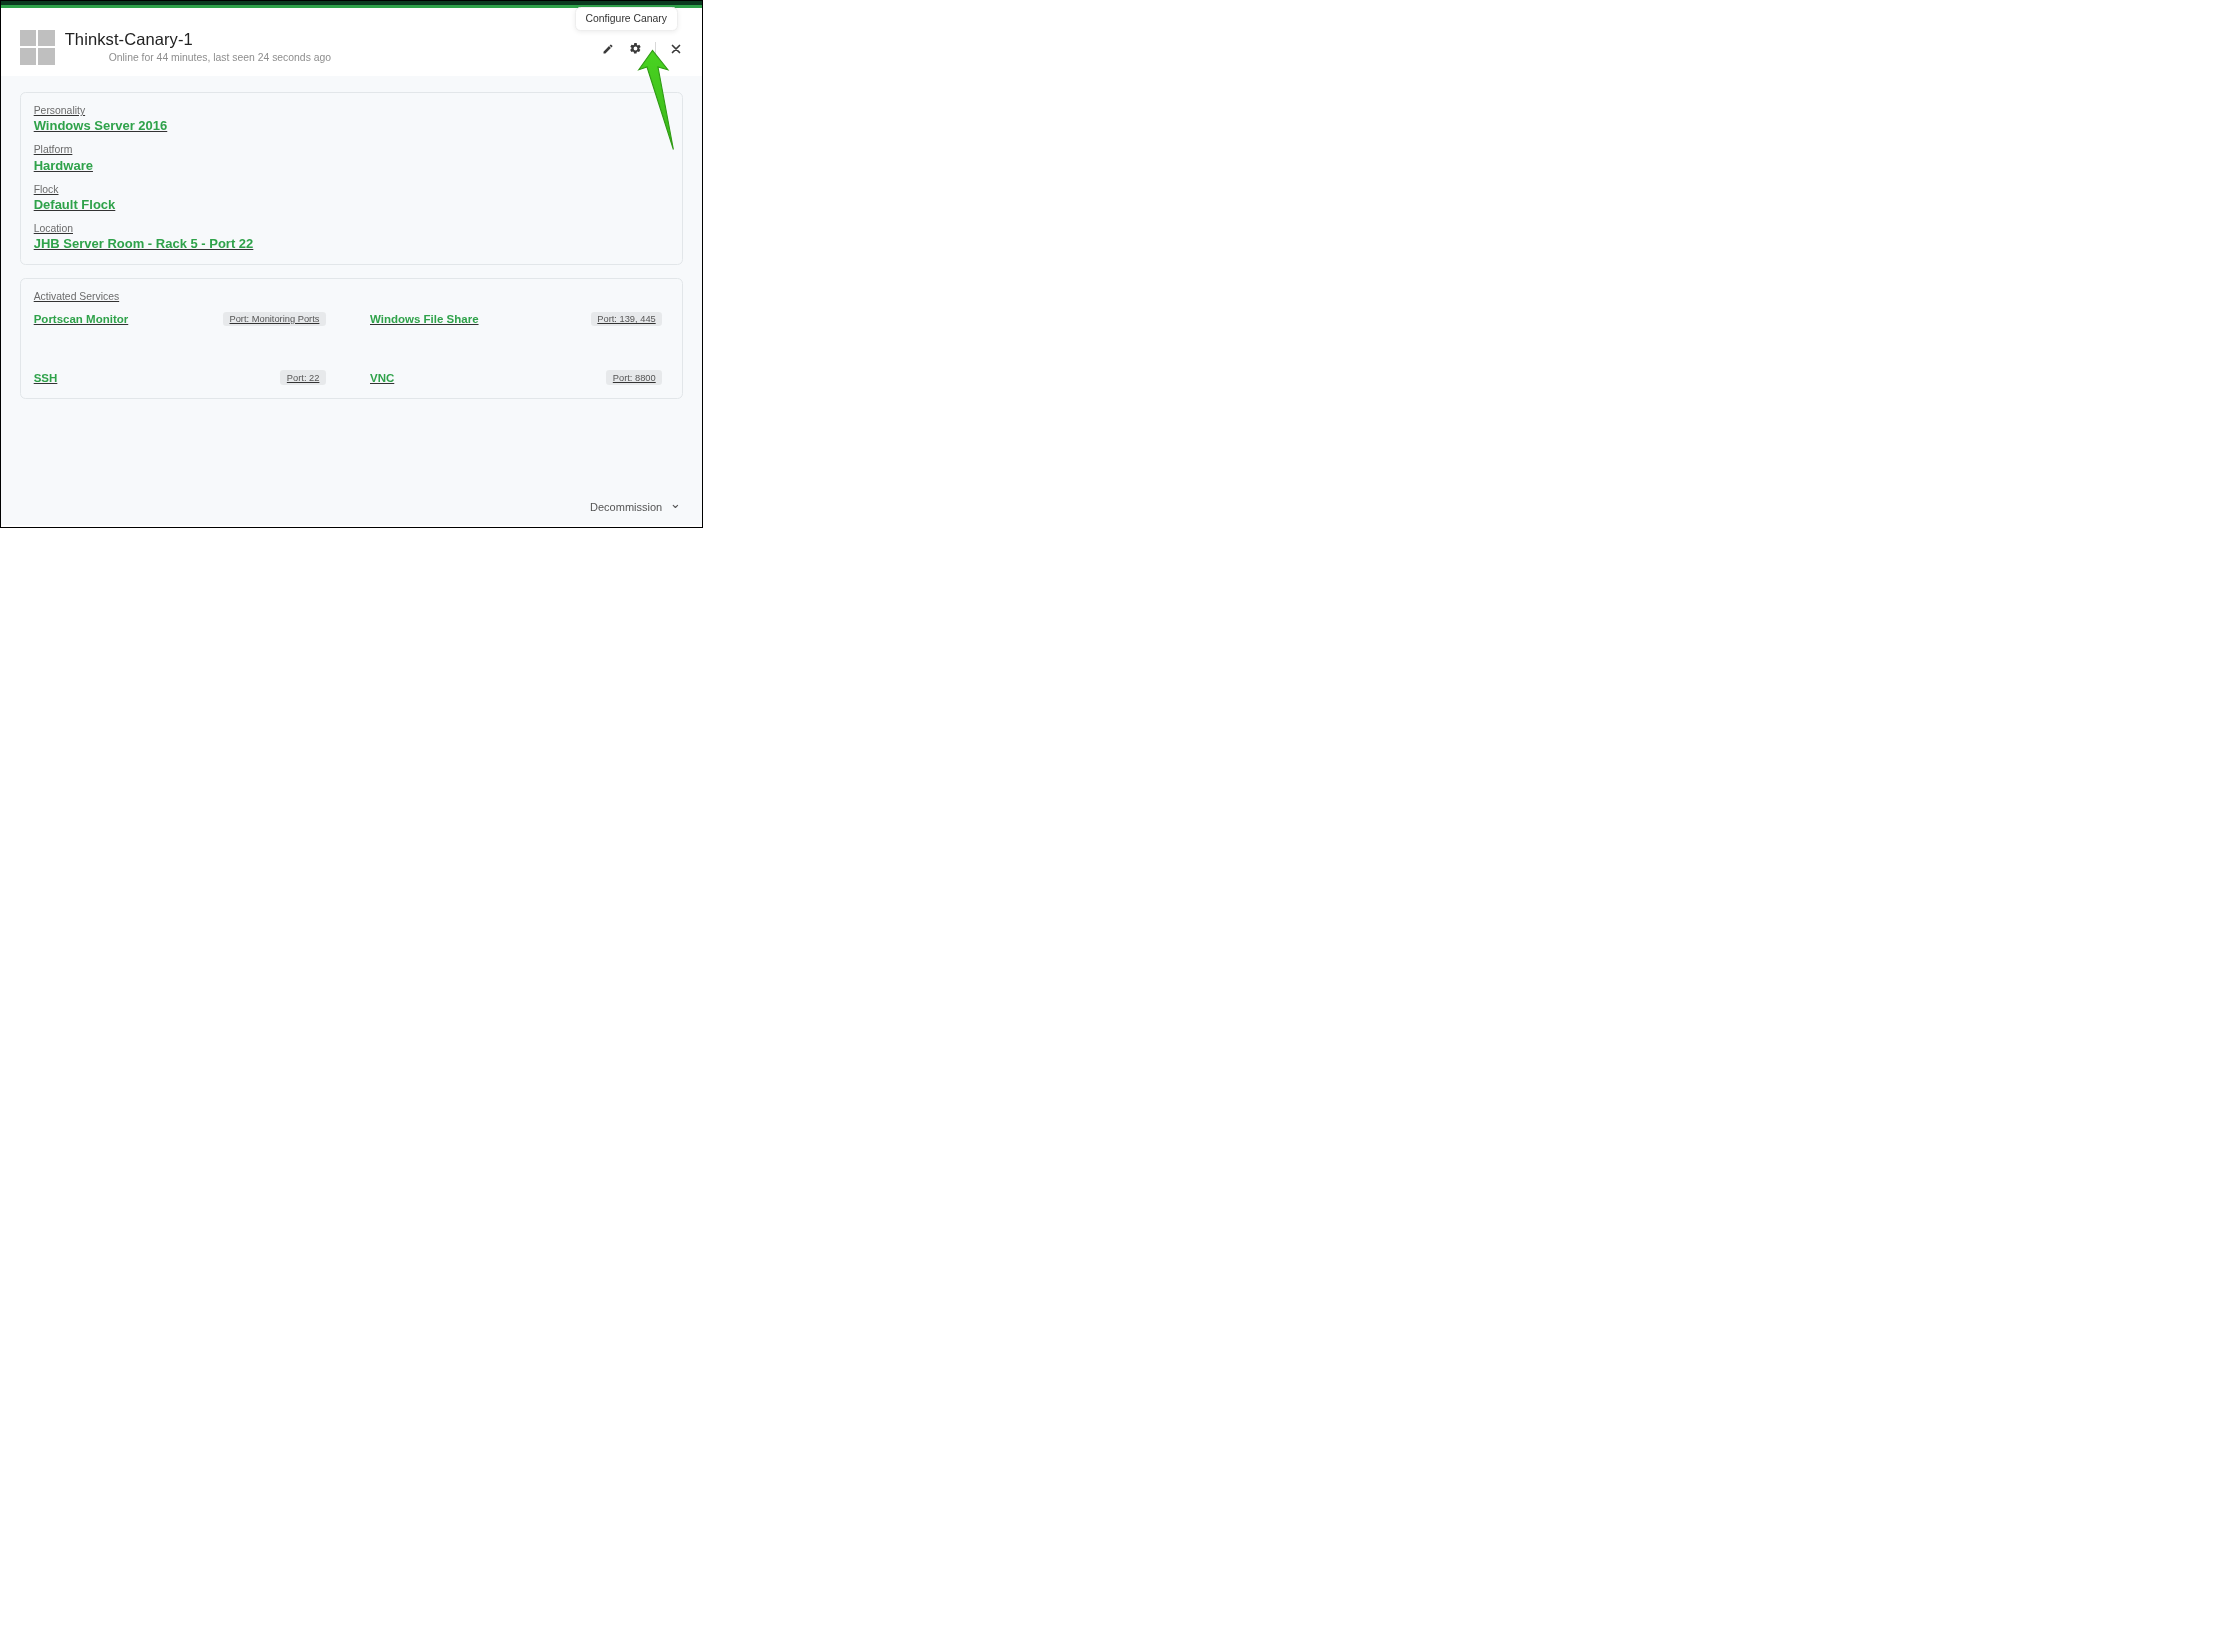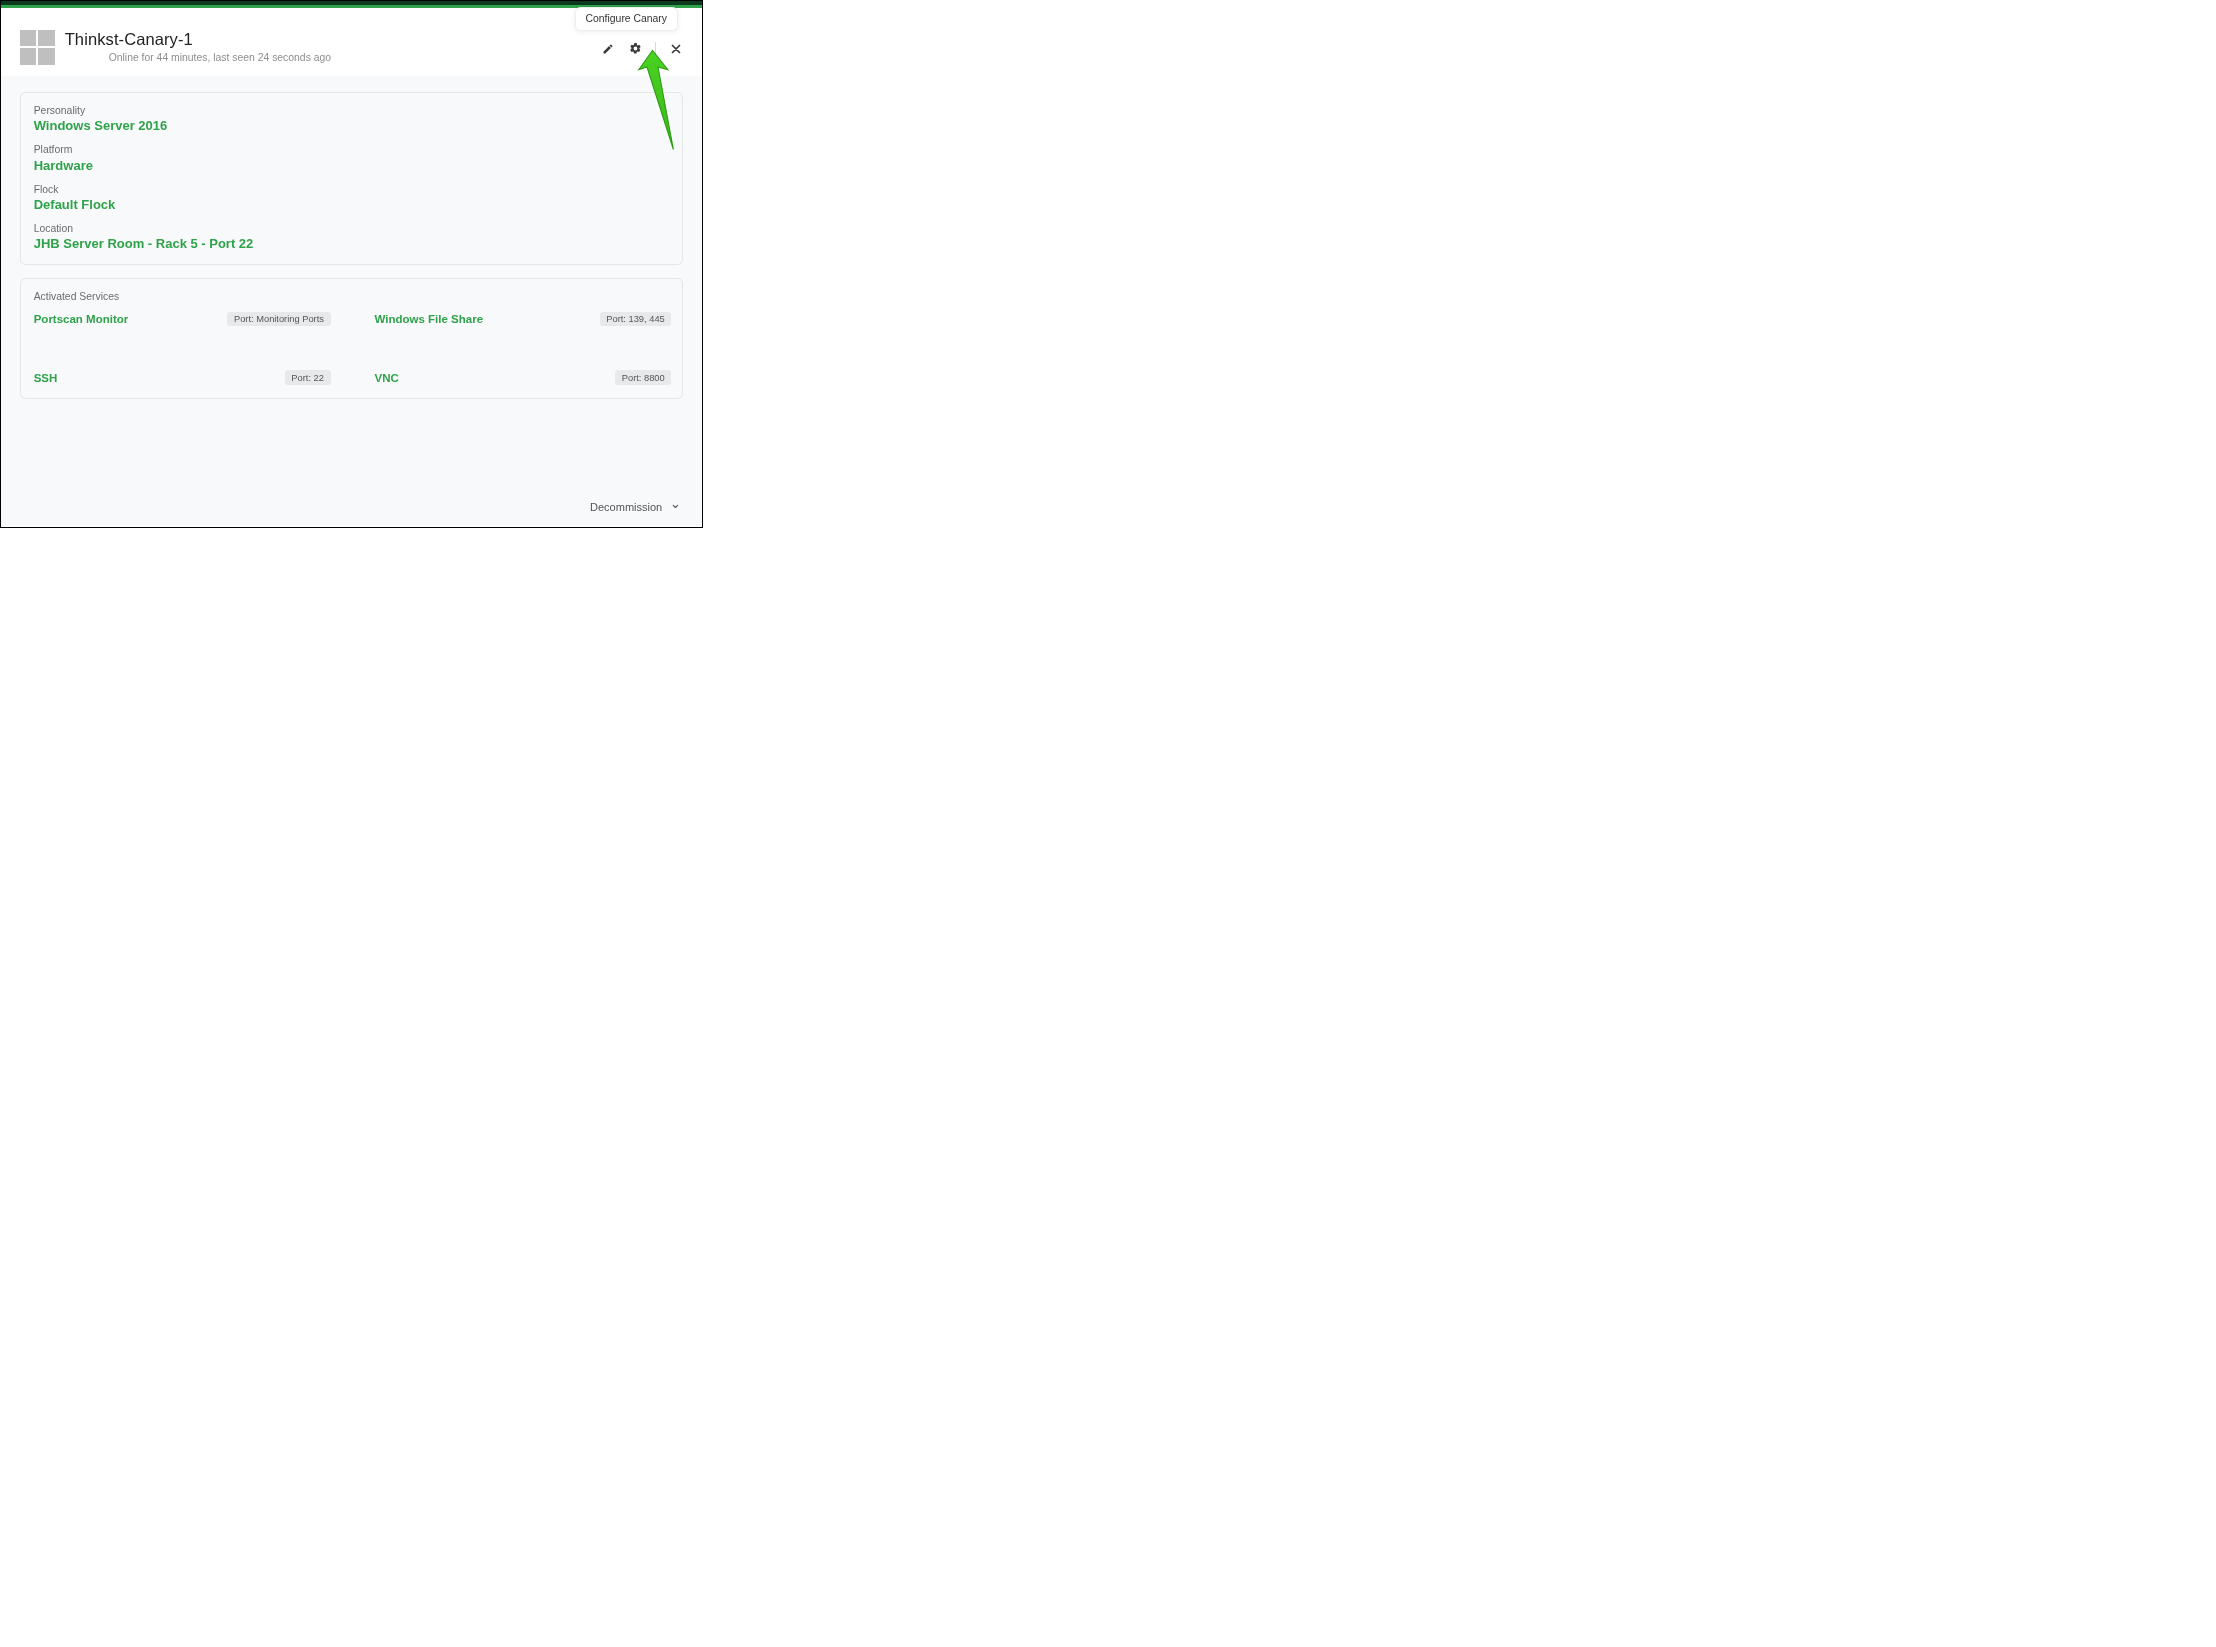--- a/index.html
+++ b/index.html
@@ -88,22 +88,23 @@
     background: #f7f9fb;
     padding: 16.5px 18.7px 16.5px 18.7px;
     height: calc(100% - 6.6px - 70px);
     position: relative;
   }
   .row2 { display: flex; gap: 12px; }
   .card {
     background: transparent;
     border: 0.5px solid #e2e6e9;
     border-radius: 5.5px;
-    padding: 12px 11px 13px 13px;
+    padding: 12px 20px 13px 13px;
     flex: 1;
+    text-decoration: underline;
   }
   .field { margin-bottom: 11px; }
   .field:last-child { margin-bottom: 0; }
   .flabel { font-size: 10.4px; color: #6b6b6b; margin-bottom: 2.2px; }
   .fval   { font-size: 13px; font-weight: 600; color: #2fa24a; }
 
   .services-card { margin-top: 13px; }
   .services-title { font-size: 10.4px; color: #6b6b6b; margin-bottom: 10px; }
   .svc-grid {
     display: grid;

